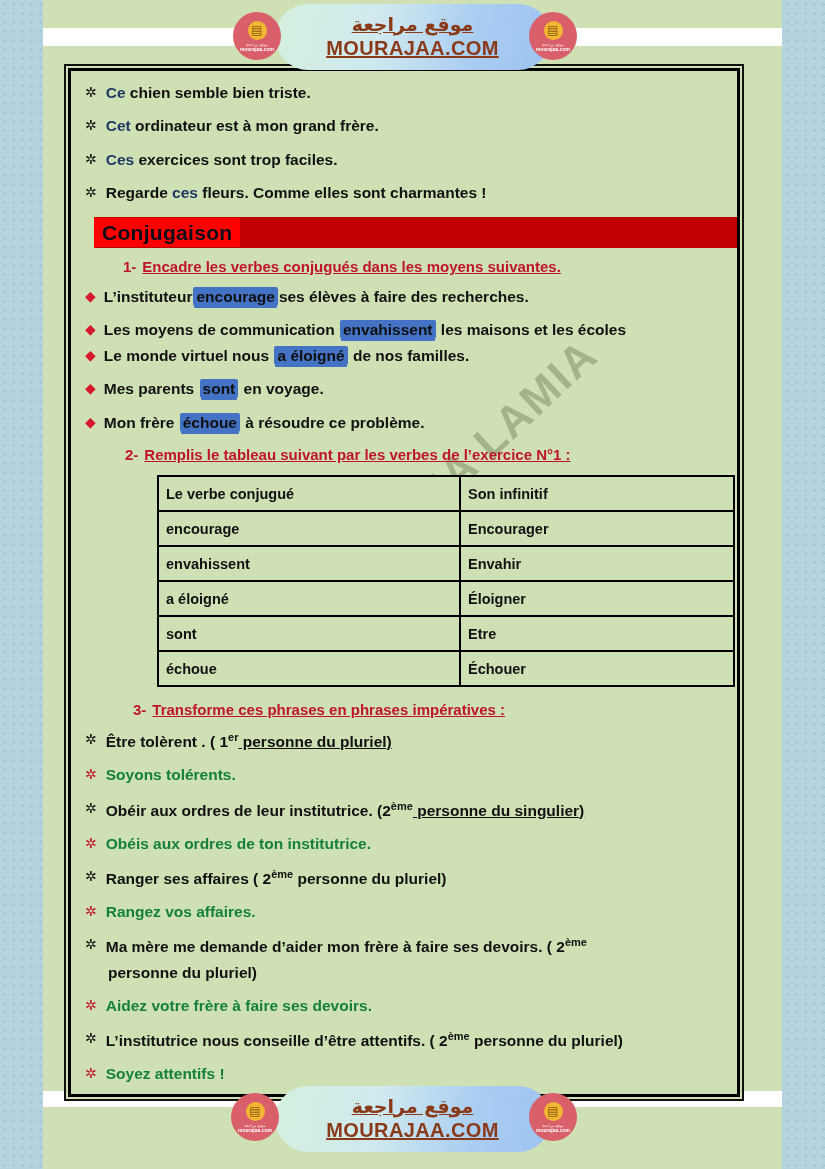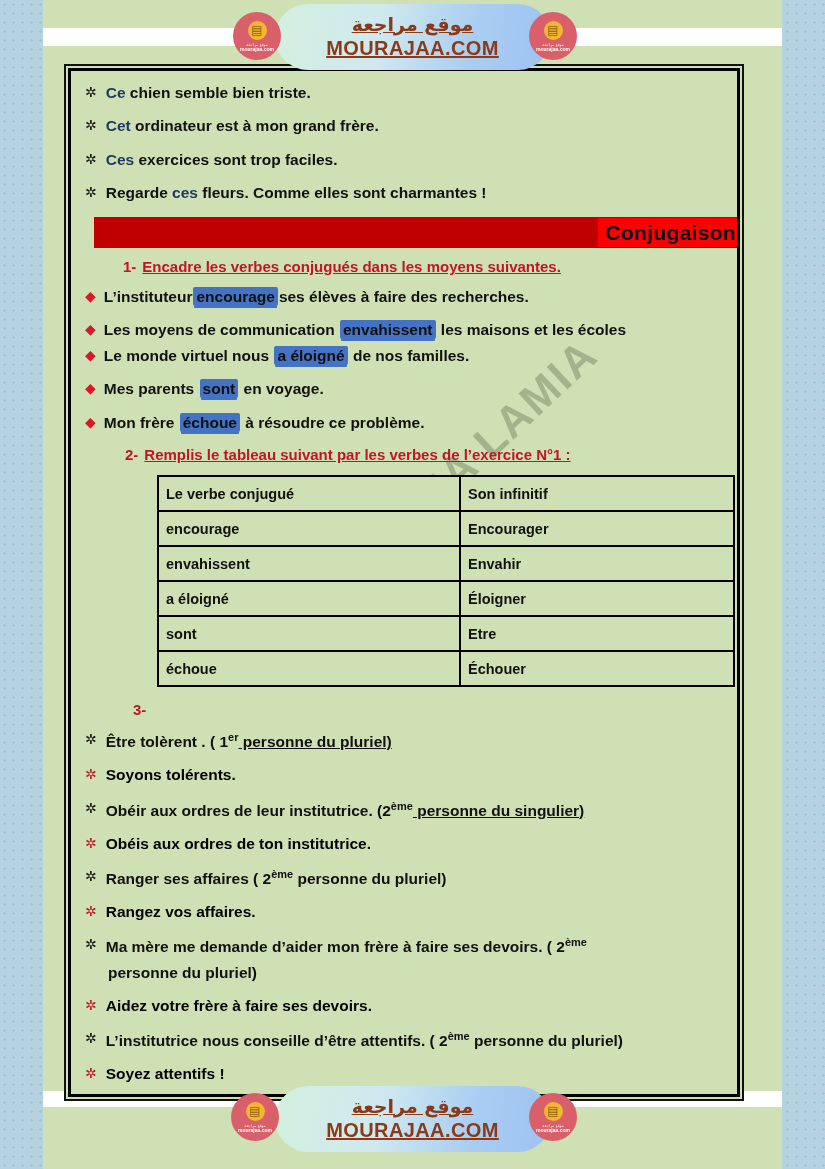--- a/index.html
+++ b/index.html
@@ -78,26 +78,26 @@
   }
 
   
   .line{font-size:15.5px;font-weight:bold;color:#111;line-height:1.32;margin:0 0 13px 0;
         display:flex;align-items:flex-start;}
   .bullet-star{color:#111;font-size:14px;margin-right:9px;line-height:1.35;flex:none;}
   .bullet-star.red{color:#c0142b;}
   .bullet-diamond{color:#d6182b;font-size:14px;margin-right:8px;line-height:1.35;flex:none;}
   .txt{flex:1;}
   .dem{color:#1f3864;}
-  .answer{color:#000000;}
+  .answer{color:#15803d;}
 
   
   .section-banner{
     margin:2px 0 10px 9px;width:650px;height:31px;background:#c00000;
-    display:flex;align-items:center;justify-content:flex-end;position:relative;
+    display:flex;align-items:center;justify-content:flex-start;position:relative;
   }
   .section-banner .hl{
     background:#ff0000;color:#0d0d1a;font-size:21px;font-weight:bold;
     padding:0 8px;line-height:29px;letter-spacing:.3px;
   }
 
   
   .instruction{
     font-size:15px;font-weight:bold;color:#c0142b;margin:0 0 12px 0;
     display:flex;align-items:flex-start;
@@ -245,20 +245,21 @@
         </tr>
         <tr>
           <td class="col-a">échoue</td>
           <td>Échouer</td>
         </tr>
       </tbody>
     </table>
 
     <div class="instruction ind-3">
       <span class="num">3-</span>
+      <span class="u">Transforme ces phrases en phrases impératives :</span>
     </div>
 
     <div>
 
       <div class="l3">
         <span class="bullet-star">✲</span>
         <span class="txt"><span>Être tolèrent . ( 1</span><sup>er</sup><span class="u"> personne du pluriel)</span></span>
       </div>
 
       <div class="l3">

